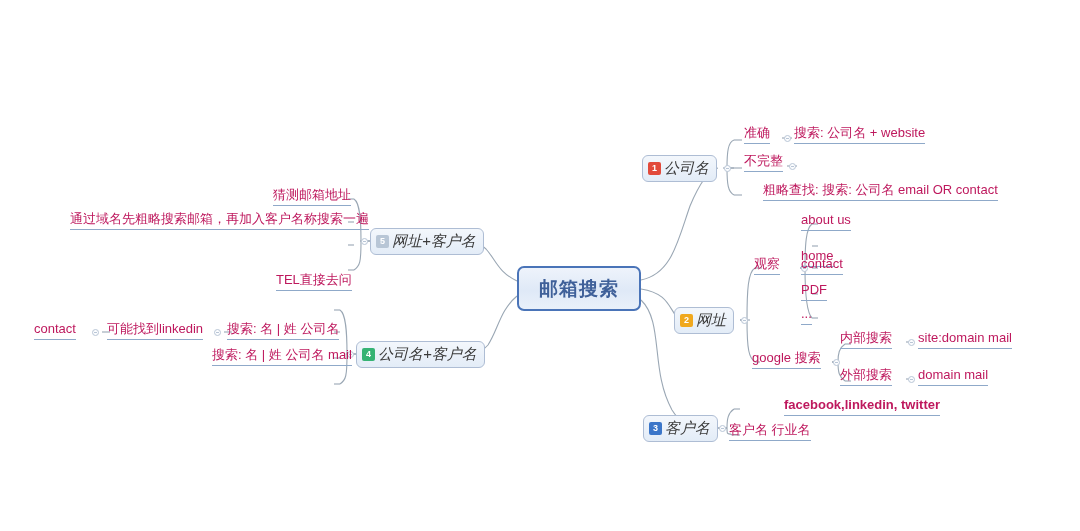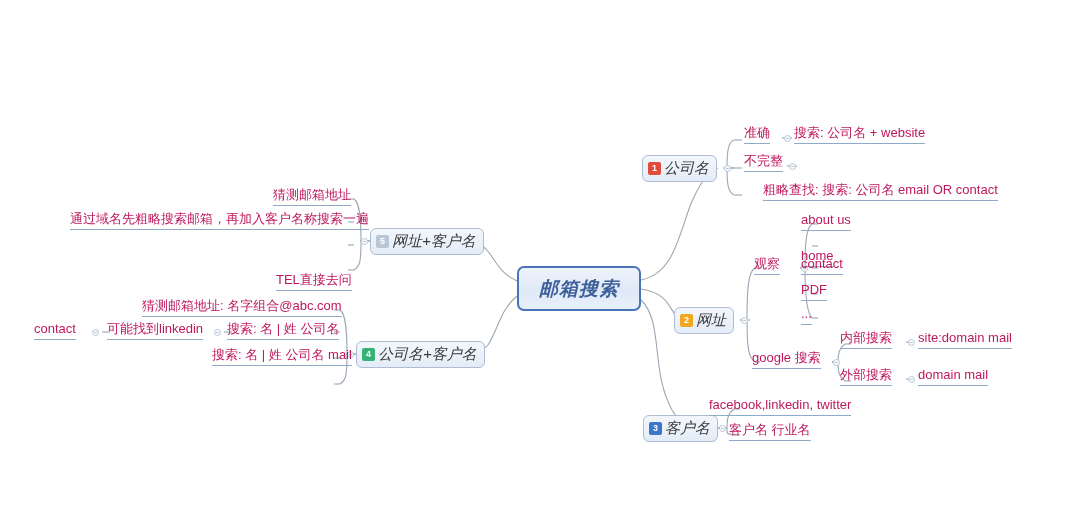--- a/index.html
+++ b/index.html
@@ -40,21 +40,20 @@
     display: flex;
     align-items: center;
     justify-content: center;
   }
   .central-node .label {
     font-size: 19px;
     font-weight: 700;
     color: #3f6099;
     letter-spacing: 1px;
     white-space: nowrap;
-    font-style: italic;
   }
 
   
   .l1-node {
     position: absolute;
     border: 1px solid #aebdd4;
     border-radius: 6px;
     background: linear-gradient(180deg, #f3f7fc 0%, #e3ecf7 100%);
     box-sizing: border-box;
     display: flex;
@@ -247,40 +246,39 @@
   <div class="plain" style="left:840px; top:367px;">外部搜索</div>
   <div class="dot" style="left:908px; top:376px;"></div>
   <div class="plain" style="left:918px; top:367px;">domain mail</div>
 
   <div class="l1-node" style="left:643px; top:415px;">
     <span class="badge blue">3</span>
     <span class="l1-label">客户名</span>
   </div>
   <div class="dot" style="left:719px; top:425px;"></div>
 
-  <div class="plain" style="left:709px; top:397px;">facebook,linkedin, twitter</div>
+  <div class="plain" style="left:784px; top:397px;font-weight:bold;">facebook,linkedin, twitter</div>
   <div class="plain" style="left:729px; top:422px;">客户名 行业名</div>
 
   <div class="l1-node" style="left:370px; top:228px;">
     <span class="badge gray">5</span>
     <span class="l1-label">网址+客户名</span>
   </div>
   <div class="dot" style="left:361px; top:238px;"></div>
 
   <div class="plain" style="left:273px; top:187px;">猜测邮箱地址</div>
   <div class="plain" style="left:70px; top:211px;">通过域名先粗略搜索邮箱，再加入客户名称搜索一遍</div>
   <div class="plain" style="left:276px; top:258px;margin-top:14px;">TEL直接去问</div>
 
   <div class="l1-node" style="left:356px; top:341px;">
     <span class="badge green">4</span>
     <span class="l1-label">公司名+客户名</span>
   </div>
   <div class="dot" style="left:347px; top:351px;"></div>
 
-  <div class="plain" style="left:142px; top:298px;">猜测邮箱地址: 名字组合@abc.com</div>
 
   <div class="plain" style="left:34px; top:321px;">contact</div>
   <div class="dot" style="left:92px; top:329px;"></div>
   <div class="plain" style="left:107px; top:321px;">可能找到linkedin</div>
   <div class="dot" style="left:214px; top:329px;"></div>
   <div class="plain" style="left:227px; top:321px;">搜索: 名 | 姓 公司名</div>
 
   <div class="plain" style="left:212px; top:347px;">搜索:  名 | 姓 公司名 mail</div>
 
 </div>

